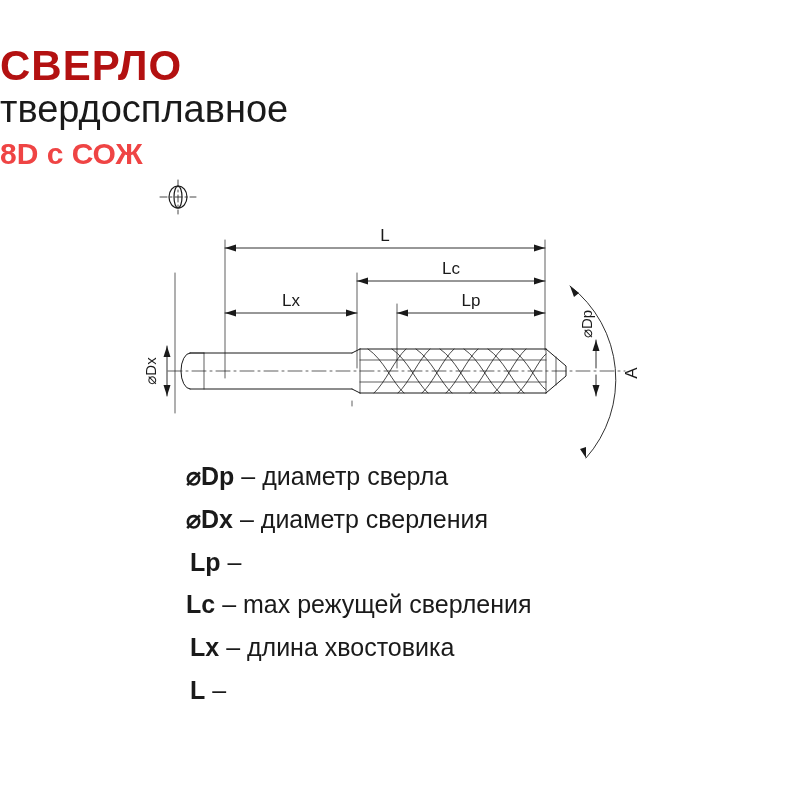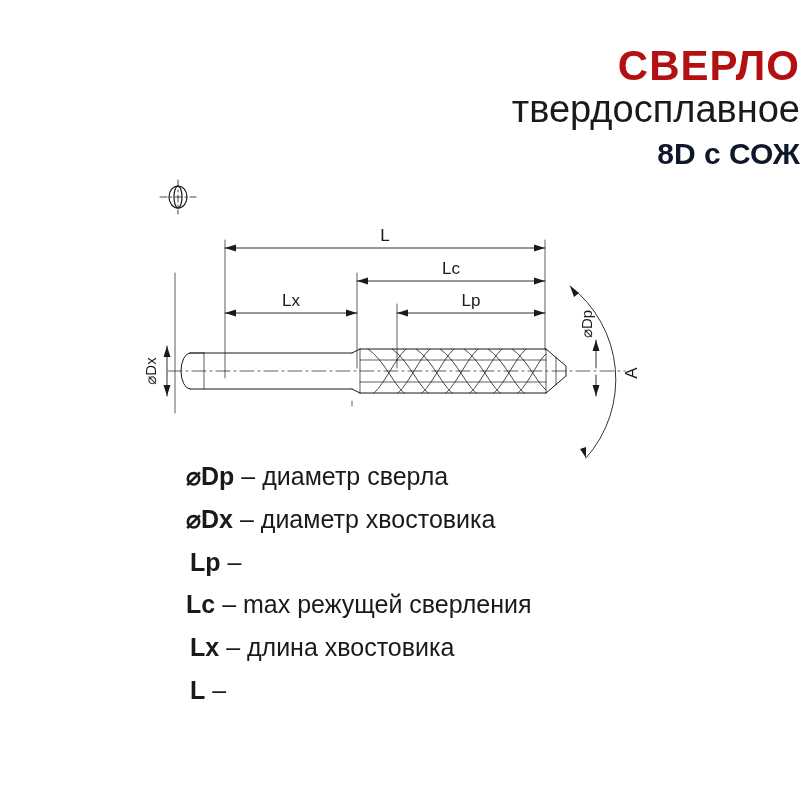--- a/index.html
+++ b/index.html
@@ -15,40 +15,40 @@
     position: relative;
     overflow: hidden;
   }
 
   
   .title-block {
     position: absolute;
     top: 44px;
     left: 0;
     width: 800px;
-    text-align: right;
+    text-align: left;
   }
   .title-main {
     font-size: 42px;
     font-weight: bold;
     color: #b31111;
     letter-spacing: 1px;
     line-height: 1.05;
   }
   .title-sub {
     font-size: 38px;
     font-weight: normal;
     color: #1a1a1a;
     line-height: 1.15;
     margin-top: 0;
   }
   .title-third {
     font-size: 30px;
     font-weight: bold;
-    color: #0f172a;
+    color: #ef4444;
     line-height: 1.2;
     margin-top: 4px;
   }
 
   
   .drawing {
     position: absolute;
     top: 168px;
     left: 0;
     width: 800px;
@@ -214,21 +214,21 @@
 
 <div class="legend">
   <div class="legend-row r1">
     <span class="legend-sym">⌀Dp</span>
     <span class="legend-dash"> – </span>
     <span class="legend-txt">диаметр сверла</span>
   </div>
   <div class="legend-row r2">
     <span class="legend-sym">⌀Dx</span>
     <span class="legend-dash"> – </span>
-    <span class="legend-txt">диаметр хвостовика</span>
+    <span class="legend-txt">диаметр сверления</span>
   </div>
   <div class="legend-row r3">
     <span class="legend-sym">Lp</span>
     <span class="legend-dash"> – </span>
   </div>
   <div class="legend-row r4">
     <span class="legend-sym">Lc</span>
     <span class="legend-dash"> – </span>
     <span class="legend-txt">max режущей сверления</span>
   </div>

